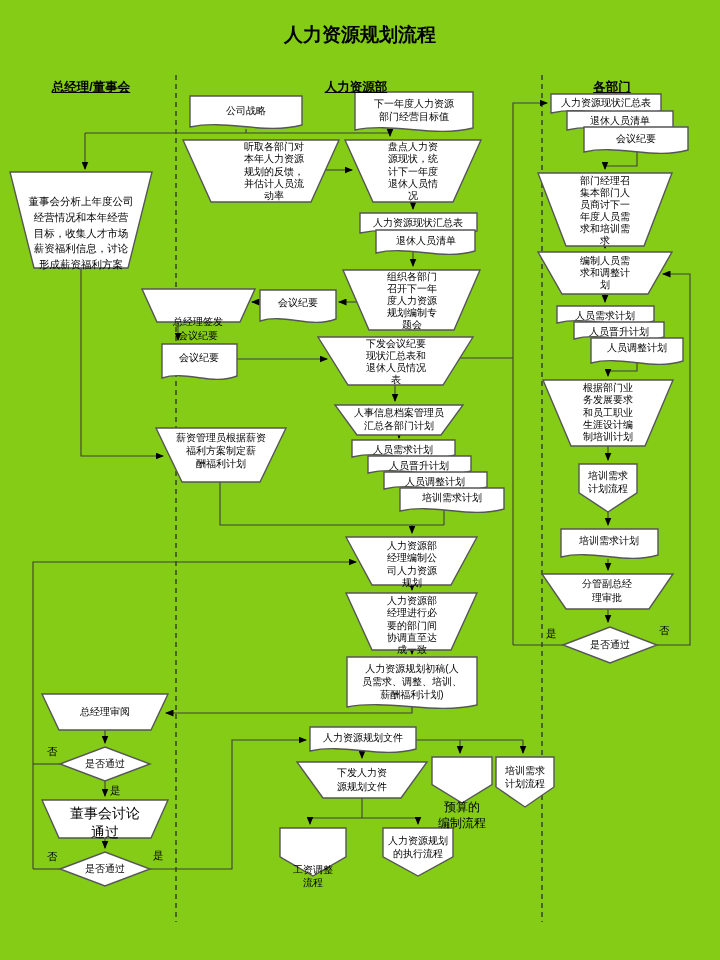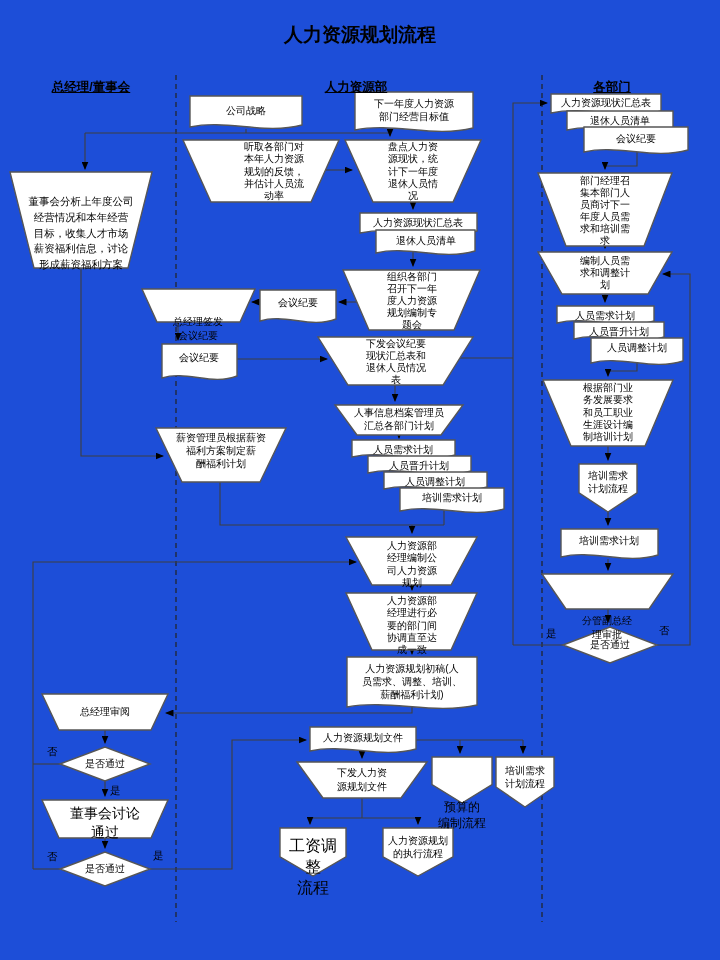--- a/index.html
+++ b/index.html
@@ -1,17 +1,17 @@
 <!DOCTYPE html>
 <html><head>
 <meta charset="utf-8">
 <style>
   html,body{margin:0;padding:0;background:#fff;width:720px;height:960px;overflow:hidden;
     font-family:"Liberation Sans","DejaVu Sans",sans-serif;}
-  #stage{position:relative;width:720px;height:960px;background:#1d4ed8;}
+  #stage{position:relative;width:720px;height:960px;background:#84cc16;}
   #canvas{position:absolute;left:0;top:0;}
   .t{position:absolute;color:#000;text-align:center;white-space:pre-line;line-height:1.3;
     font-family:"Liberation Sans","DejaVu Sans",sans-serif;}
   .title{position:absolute;left:0;top:22px;width:720px;text-align:center;font-size:19px;
     font-weight:bold;color:#000;}
   .lane-h{position:absolute;top:79px;font-size:12.5px;font-weight:bold;color:#000;
     text-decoration:underline;text-align:center;}
   .dlbl{position:absolute;font-size:10.5px;color:#000;}
 </style>
 </head>
@@ -186,21 +186,21 @@
 经理进行必
 要的部门间
 协调直至达
 成一致</div>
       <div class="t" style="left: 349px; top: 662px; width: 126px; font-size: 10px; line-height: 1.3;">人力资源规划初稿(人
 员需求、调整、培训、
 薪酬福利计划)</div>
       <div class="t" style="left: 312px; top: 731px; width: 102px; font-size: 10px;">人力资源规划文件</div>
       <div class="t" style="left: 331px; top: 766px; width: 62px; font-size: 10px; line-height: 1.35;">下发人力资
 源规划文件</div>
-      <div class="t" style="left: 287px; top: 836px; width: 52px; font-size: 16px;">工资调整
+      <div class="t" style="left: 287px; top: 863px; width: 52px; font-size: 10px;">工资调整
 流程</div>
       <div class="t" style="left: 380px; top: 834px; width: 76px; font-size: 10px;">人力资源规划
 的执行流程</div>
       <div class="t" style="left: 436px; top: 764px; width: 52px; font-size: 12px; margin-top: 36px;">预算的
 编制流程</div>
       <div class="t" style="left: 499px; top: 764px; width: 52px; font-size: 10px;">培训需求
 计划流程</div>
       <div class="t" style="left: 555px; top: 96px; width: 102px; font-size: 10px;">人力资源现状汇总表</div>
       <div class="t" style="left: 574px; top: 114px; width: 92px; font-size: 10px;">退休人员清单</div>
       <div class="t" style="left: 601px; top: 132px; width: 70px; font-size: 10px;">会议纪要</div>
@@ -217,21 +217,21 @@
       <div class="t" style="left: 573px; top: 325px; width: 92px; font-size: 10px;">人员晋升计划</div>
       <div class="t" style="left: 591px; top: 341px; width: 92px; font-size: 10px;">人员调整计划</div>
       <div class="t" style="left: 580px; top: 382px; width: 56px; font-size: 10px; line-height: 1.23;">根据部门业
 务发展要求
 和员工职业
 生涯设计编
 制培训计划</div>
       <div class="t" style="left: 582px; top: 469px; width: 52px; font-size: 10px;">培训需求
 计划流程</div>
       <div class="t" style="left: 563px; top: 534px; width: 92px; font-size: 10px;">培训需求计划</div>
-      <div class="t" style="left: 573px; top: 577px; width: 68px; font-size: 10px; line-height: 1.35; margin-top: 37px;">分管副总经
+      <div class="t" style="left: 573px; top: 577px; width: 68px; font-size: 10px; line-height: 1.35;">分管副总经
 理审批</div>
       <div class="t" style="left: 579px; top: 638px; width: 62px; font-size: 10px;">是否通过</div>
       <div class="dlbl" style="left: 47px; top: 745px;">否</div>
       <div class="dlbl" style="left: 110px; top: 784px;">是</div>
       <div class="dlbl" style="left: 47px; top: 850px;">否</div>
       <div class="dlbl" style="left: 153px; top: 849px;">是</div>
       <div class="dlbl" style="left: 546px; top: 627px;">是</div>
       <div class="dlbl" style="left: 659px; top: 624px;">否</div>
     </div>
 </div>

